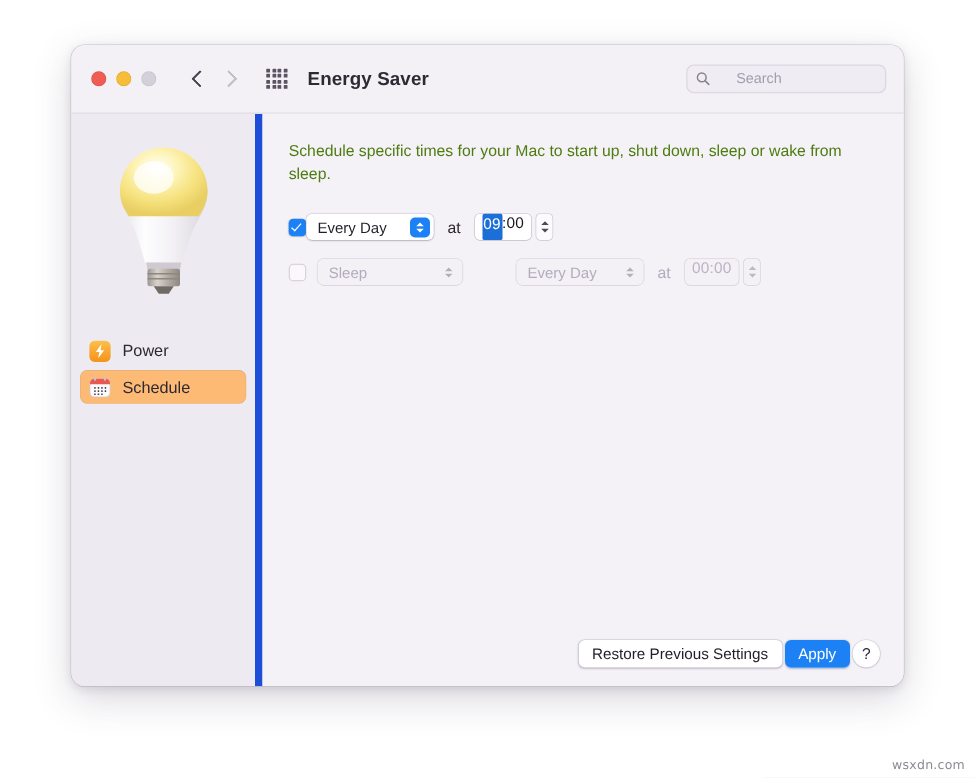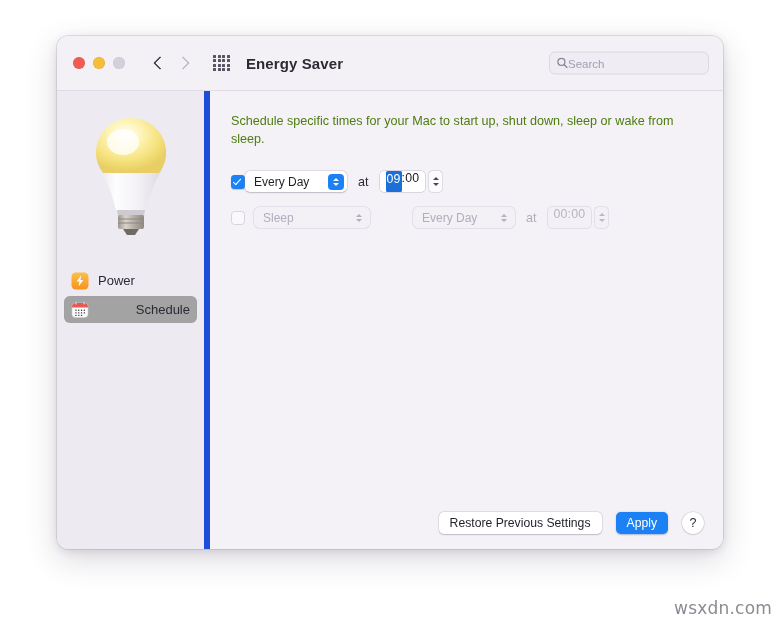--- a/index.html
+++ b/index.html
@@ -124,21 +124,21 @@
     box-sizing: border-box;
   }
   .search-wrap svg { flex: 0 0 auto; }
   .search-input {
     border: none;
     outline: none;
     background: transparent;
     font-family: "Liberation Sans", sans-serif;
     font-size: 11.5px;
     color: #3a3441;
-    margin-left: 0;
+    margin-left: 21px;
     width: 100%;
     padding: 0;
   }
   .search-input::placeholder { color: #a39dad; }
 
   
   .body {
     flex: 1 1 auto;
     display: flex;
     min-height: 0;
@@ -166,23 +166,22 @@
     display: flex;
     align-items: center;
     height: 27px;
     padding: 0 7px;
     border-radius: 6px;
     gap: 9px;
     margin-bottom: 2px;
     cursor: default;
   }
   .side-item.selected {
-    background: #a3a3a3;
+    background: #fdba74;
     box-shadow: inset 0 0 0 0.5px rgba(150,142,160,0.28);
-    justify-content: space-between;
   }
   .side-label {
     font-size: 13px;
     color: #2d2833;
   }
   .side-ico { flex: 0 0 auto; width: 18px; height: 18px; }
 
   
   .content {
     flex: 1 1 auto;
@@ -337,21 +336,21 @@
   .stepper.dim .up { border-bottom-color: #bdb6c7; }
   .stepper.dim .dn { border-top-color: #bdb6c7; }
 
   
   .footer {
     position: absolute;
     right: 19px;
     bottom: 15px;
     display: flex;
     align-items: flex-start;
-    gap: 14px;
+    gap: 2px;
   }
   .btn {
     height: 22px;
     border-radius: 5px;
     background: #ffffff;
     box-shadow: 0 0.5px 1.5px rgba(60,50,75,0.22), 0 0 0 0.5px rgba(160,152,172,0.35);
     display: flex;
     align-items: center;
     padding: 0 11px;
     font-size: 12.2px;
@@ -371,21 +370,21 @@
     font-size: 12.5px;
     color: #2b2632;
   }
 
   
   .watermark {
     position: absolute;
     right: 8px;
     bottom: 4px;
     font-family: "DejaVu Sans", sans-serif;
-    font-size: 17px;
+    font-size: 10px;
     color: #8e8a93;
     letter-spacing: 0.2px;
   }
 </style>
 </head>
 <body>
 
 <div class="window">
 
   <div class="titlebar">

